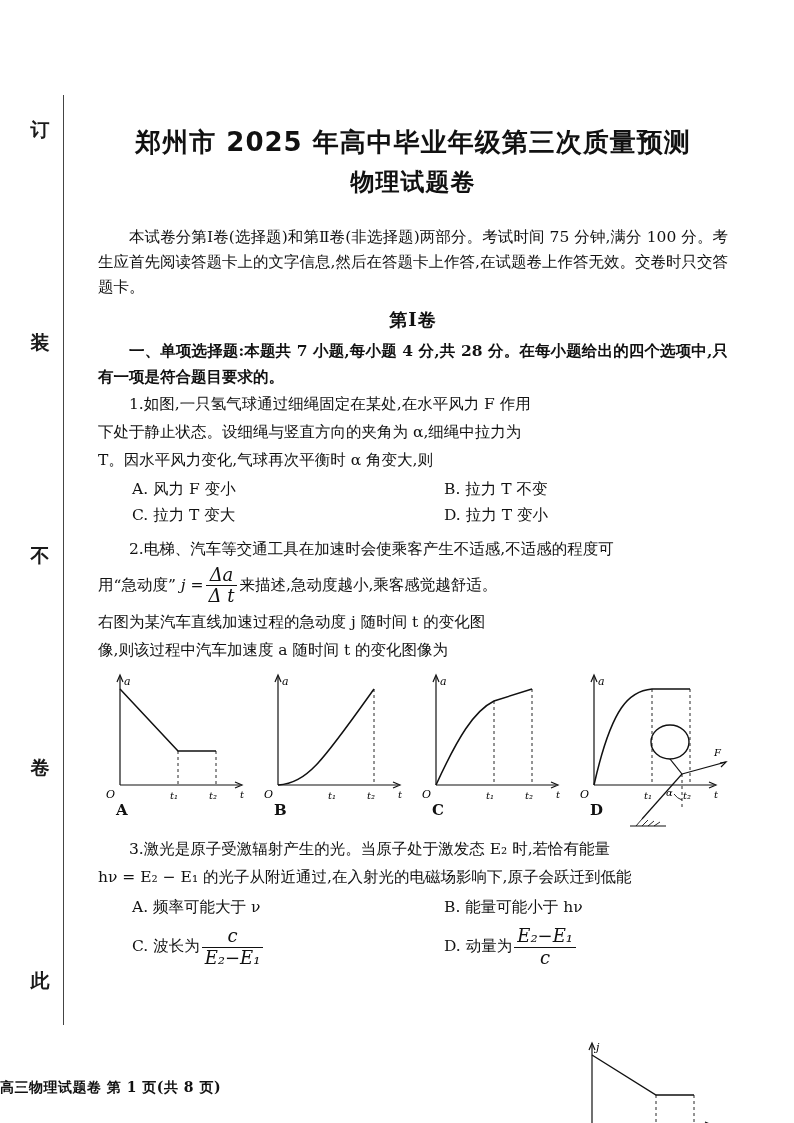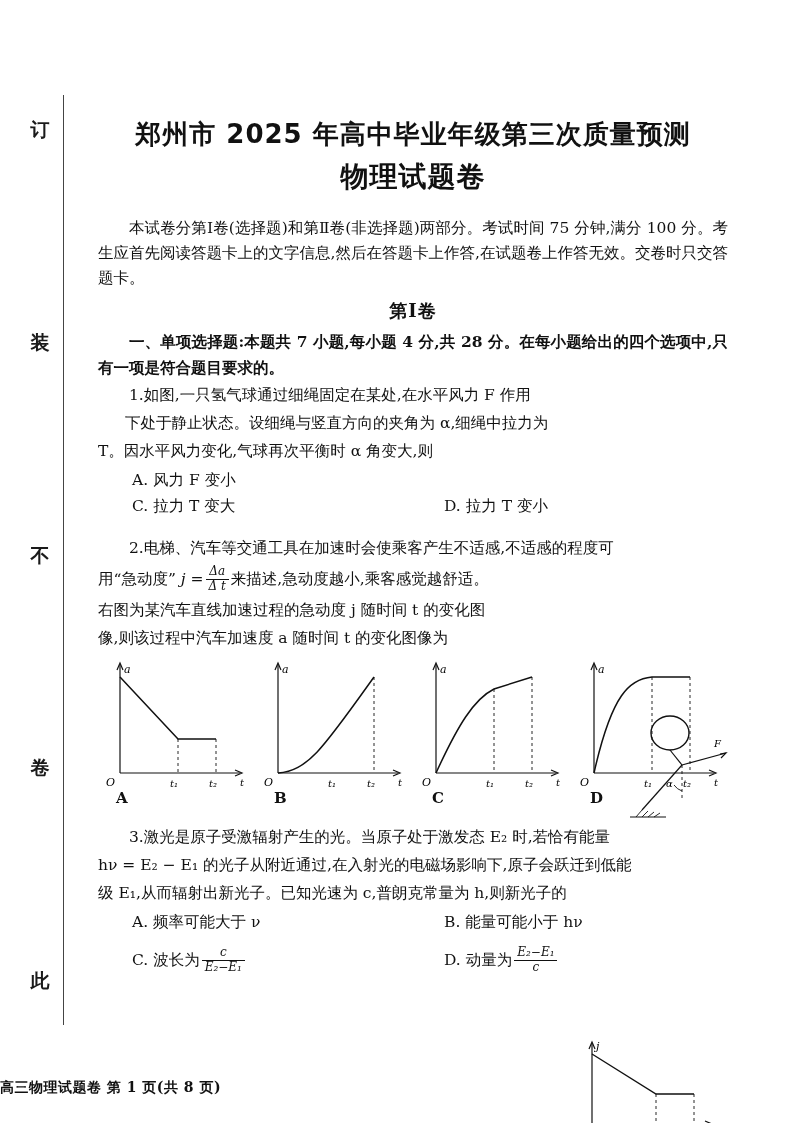--- a/index.html
+++ b/index.html
@@ -32,38 +32,38 @@
   }
   .left-strip span{display:block;line-height:1;}
   .vline{
     position:absolute;
     left:63px;top:95px;
     width:1px;height:930px;
     background:#444;
   }
   .content{
     position:absolute;
-    left:98px;top:95px;
+    left:98px;top:103px;
     width:630px;
   }
   h1.title{
     font-family:"DejaVu Sans","Liberation Sans",sans-serif;
     font-weight:bold;
     font-size:26px;
     text-align:center;
     margin:22px 0 0 0;
     letter-spacing:1px;
     line-height:1.35;
   }
   h2.subtitle{
     font-family:"DejaVu Sans","Liberation Sans",sans-serif;
     font-weight:bold;
-    font-size:28px;
+    font-size:24px;
     text-align:center;
-    margin:6px 0 20px 0;
+    margin:6px 0 27px 0;
     letter-spacing:1px;
   }
   p{
     margin:0 0 3px 0;
     font-size:15.5px;
     line-height:1.62;
     text-align:justify;
   }
   .indent{text-indent:2em;}
   .sec-title{
@@ -80,21 +80,21 @@
     line-height:1.7;
     margin:0;
   }
   .opts .o{width:50%;}
   .opts .o.pad{padding-left:28px;}
   .opt-indent{padding-left:34px;}
   .frac{
     display:inline-block;
     vertical-align:middle;
     text-align:center;
-    font-size:12px;
+    font-size:18px;
     line-height:1.15;
     margin:0 2px;
   }
   .frac .num{display:block;border-bottom:1px solid #111;padding:0 3px;}
   .frac .den{display:block;padding:0 3px;}
   .it{font-style:italic;font-family:"DejaVu Serif","Liberation Serif",serif;}
   .q-row{position:relative;}
   
   .fig-balloon{
     position:absolute;
@@ -155,49 +155,50 @@
     <p class="indent">本试卷分第Ⅰ卷(选择题)和第Ⅱ卷(非选择题)两部分。考试时间 75 分钟,满分 100 分。考生应首先阅读答题卡上的文字信息,然后在答题卡上作答,在试题卷上作答无效。交卷时只交答题卡。</p>
 
     <div class="sec-title">第Ⅰ卷</div>
 
     <p class="indent bold">一、单项选择题:本题共 7 小题,每小题 4 分,共 28 分。在每小题给出的四个选项中,只有一项是符合题目要求的。</p>
 
     <div class="q-row">
       <p class="indent" style="width:455px;">
         <span>1.</span><span>如图,一只氢气球通过细绳固定在某处,在水平风力 F 作用</span>
       </p>
-      <p style="width:455px;margin-left:27px;">下处于静止状态。设细绳与竖直方向的夹角为 α,细绳中拉力为</p>
+      <p style="width:455px;">下处于静止状态。设细绳与竖直方向的夹角为 α,细绳中拉力为</p>
       <p style="width:455px;">T。因水平风力变化,气球再次平衡时 α 角变大,则</p>
 
       <div class="fig-balloon">
         <svg width="112" height="112" viewBox="0 0 112 112">
           <ellipse cx="48" cy="20" rx="19" ry="17" fill="none" stroke="#111" stroke-width="1.4"></ellipse>
           <path d="M48 37 L60 52" stroke="#111" stroke-width="1.2" fill="none"></path>
           <path d="M60 52 L20 97" stroke="#111" stroke-width="1.2" fill="none"></path>
           <path d="M60 52 L104 40" stroke="#111" stroke-width="1.2" fill="none"></path>
           <path d="M98 41 L104 40 L99 45" stroke="#111" stroke-width="1.2" fill="none"></path>
           <path d="M60 52 L60 86" stroke="#111" stroke-width="0.9" stroke-dasharray="3,3" fill="none"></path>
           <path d="M52 72 A 16 16 0 0 0 60 78" stroke="#111" stroke-width="0.9" fill="none"></path>
           <text x="44" y="74" font-size="10" font-style="italic" font-family="DejaVu Serif, serif">α</text>
           <text x="92" y="34" font-size="10" font-style="italic" font-family="DejaVu Serif, serif">F</text>
           <path d="M8 104 L44 104" stroke="#111" stroke-width="1.2" fill="none"></path>
           <path d="M20 97 L14 104 M26 98 L20 104 M32 99 L26 104 M38 100 L32 104" stroke="#111" stroke-width="0.9"></path>
         </svg>
       </div>
 
       <div class="opts opt-indent">
         <div class="o"><span>A.</span> <span>风力 F 变小</span></div>
+        <div class="o pad"><span>B.</span> <span>拉力 T 不变</span></div>
       </div>
       <div class="opts opt-indent">
         <div class="o"><span>C.</span> <span>拉力 T 变大</span></div>
         <div class="o pad"><span>D.</span> <span>拉力 T 变小</span></div>
       </div>
     </div>
 
-    <div class="q-row" style="margin-top:16px;">
+    <div class="q-row" style="margin-top:8px;">
       <p class="indent">
         <span>2.</span><span>电梯、汽车等交通工具在加速时会使乘客产生不适感,不适感的程度可</span>
       </p>
       <p style="line-height:2.0;">
         <span>用“急动度” </span><span class="it">j =</span><span class="frac"><span class="num it">Δa</span><span class="den it">Δ t</span></span><span>来描述,急动度越小,乘客感觉越舒适。</span>
       </p>
       <p style="width:455px;">右图为某汽车直线加速过程的急动度 j 随时间 t 的变化图</p>
       <p style="width:455px;">像,则该过程中汽车加速度 a 随时间 t 的变化图像为</p>
 
       <div class="fig-jt">
@@ -291,21 +292,20 @@
         </svg>
         <div class="fig-label" style="left:18px;top:134px;">D</div>
       </div>
     </div>
 
     <div class="q-row" style="margin-top:20px;">
       <p class="indent">
         <span>3.</span><span>激光是原子受激辐射产生的光。当原子处于激发态 E₂ 时,若恰有能量</span>
       </p>
       <p>hν = E₂ − E₁ 的光子从附近通过,在入射光的电磁场影响下,原子会跃迁到低能</p>
-      <p>级 E₁,从而辐射出新光子。已知光速为 c,普朗克常量为 h,则新光子的</p>
 
       <div class="opts opt-indent" style="margin-top:2px;">
         <div class="o"><span>A.</span> <span>频率可能大于 ν</span></div>
         <div class="o pad"><span>B.</span> <span>能量可能小于 hν</span></div>
       </div>
       <div class="opts opt-indent" style="line-height:2.4;margin-top:6px;">
         <div class="o">
           <span>C.</span>
           <span>波长为</span><span class="frac"><span class="num it">c</span><span class="den it">E₂−E₁</span></span>
         </div>

